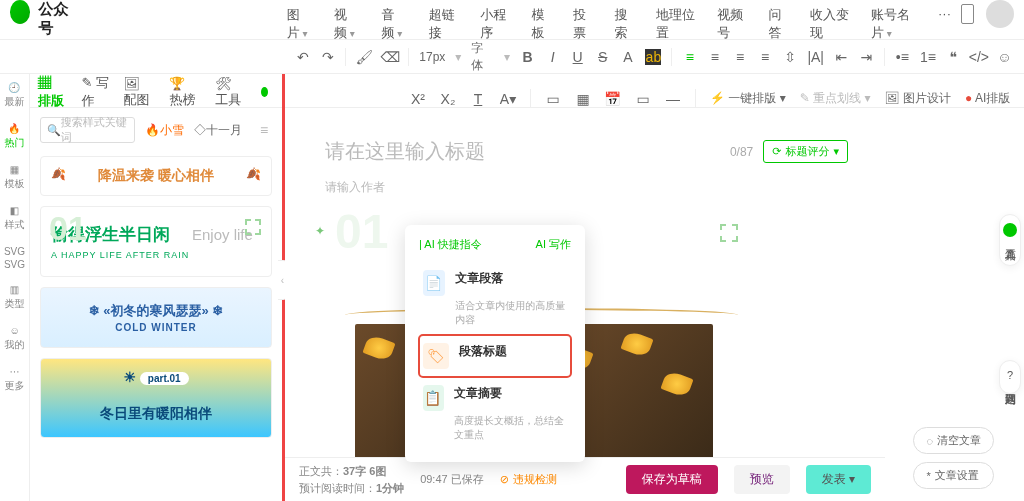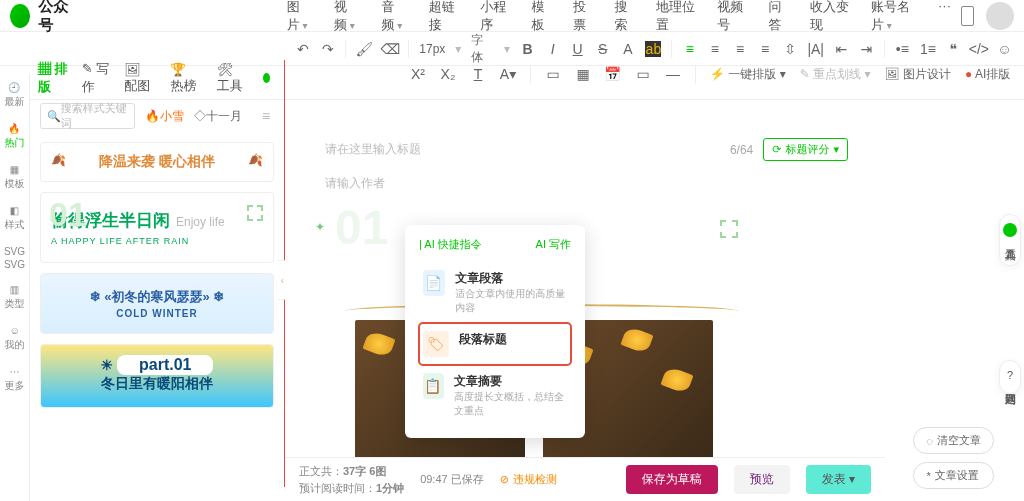--- a/index.html
+++ b/index.html
@@ -1,80 +1,80 @@
 <!DOCTYPE html>
 <html><head>
 <meta charset="utf-8">
 <style>
 *{margin:0;padding:0;box-sizing:border-box;font-family:"Microsoft YaHei",sans-serif}
 body{width:1024px;height:501px;overflow:hidden;background:#fff;font-size:12px;color:#333;position:relative}
-.top-bar{height:32px;display:flex;align-items:center;padding:0 10px;border-bottom:1px solid #eee}
+.top-bar{height:40px;display:flex;align-items:flex-start;padding:0 10px;border-bottom:1px solid #eee}
 .logo{width:24px;height:24px;border-radius:50%;background:linear-gradient(135deg,#00c800,#00a800);margin-right:8px}
 .brand{font-size:15px;font-weight:600;color:#222}
 .top-menu{display:flex;margin-left:200px;gap:2px}
 .top-menu span{padding:6px 10px;font-size:13px;color:#555;cursor:pointer}
 .top-menu .dd::after{content:" ▾";font-size:10px;color:#999}
 .top-right{margin-left:auto;display:flex;align-items:center;gap:12px}
 .phone-ico{width:13px;height:20px;border:1.5px solid #888;border-radius:2px}
 .avatar{width:28px;height:28px;border-radius:50%;background:#ddd}
 .toolbar{height:34px;display:flex;align-items:center;padding:0 12px;gap:10px;border-bottom:1px solid #eee;color:#666;font-size:12px;position:relative;z-index:2}
-.toolbar2{height:34px;display:flex;align-items:flex-start;padding-left:410px;gap:14px;border-bottom:1px solid #eee;color:#666;font-size:12px}
+.toolbar2{height:34px;display:flex;align-items:flex-end;padding-left:410px;gap:14px;border-bottom:1px solid #eee;color:#666;font-size:12px}
 .t-ico{width:16px;height:16px;display:inline-flex;align-items:center;justify-content:center;font-size:14px}
 .t-sep{width:1px;height:18px;background:#eee}
 .left-rail{position:absolute;left:0;top:74px;width:30px;height:427px;background:#fff;border-right:1px solid #eee;display:flex;flex-direction:column;align-items:center;padding-top:8px;gap:14px;font-size:10px;color:#888}
 .rail-item{display:flex;flex-direction:column;align-items:center;gap:2px;cursor:pointer}
 .rail-item.active{color:#00c800}
-.left-panel{position:absolute;left:30px;top:60px;width:255px;height:427px;border-right:1px solid #ef4444;overflow:hidden}
+.left-panel{position:absolute;left:30px;top:74px;width:255px;height:427px;border-right:3px solid #ef4444;overflow:hidden}
 .tabs{height:36px;display:flex;align-items:center;padding:0 8px;gap:14px;font-size:13px}
 .tab{display:flex;align-items:center;gap:4px;color:#555;cursor:pointer}
 .tab.active{color:#00c800;font-weight:600}
 .gdot{width:10px;height:10px;border-radius:50%;background:#00c800;margin-left:auto;margin-right:6px}
 .search-row{height:40px;display:flex;align-items:center;padding:0 10px;gap:10px}
 .search-box{flex:0 0 95px;height:26px;border:1px solid #ddd;border-radius:3px;display:flex;align-items:center;padding:0 6px;color:#bbb;font-size:11px}
 .tag{font-size:12px;color:#666}
 .tag.fire{color:#ff6a00}
 .cards{padding:6px 10px;display:flex;flex-direction:column;gap:10px}
 .card{border:1px solid #eee;border-radius:4px;padding:10px 6px;text-align:center;position:relative}
 .card1{background:#fff;color:#e08a3a;font-size:14px;font-weight:600}
 .hearts{position:absolute;font-size:12px}
 .card2{text-align:left;padding:16px 10px}
 .big01{font-size:34px;font-weight:700;color:#d7efd7;position:absolute;left:8px;top:2px}
 .c2-title{font-size:17px;font-weight:700;color:#00a85a;margin-top:14px}
-.c2-en{font-size:12px;color:#bbb;margin-left:6px}
+.c2-en{font-size:15px;color:#bbb;margin-left:22px}
 .c2-sub{font-size:9px;color:#00a85a;letter-spacing:1px;margin-top:4px}
 .c2-sq{position:absolute;right:10px;top:12px;width:16px;height:16px;border:2px dashed #9fd89f}
 .card3{background:linear-gradient(180deg,#eaf5ff,#d9efff);color:#2a5fa3;font-size:13px;font-weight:700;padding:14px 6px}
 .c3-sub{font-size:10px;font-weight:600;letter-spacing:1px;margin-top:2px}
 .card4{background:linear-gradient(180deg,#ffe680,#3cc6ff);color:#0a4a7a;font-size:14px;font-weight:700;padding:10px 6px 14px}
-.c4-badge{background:#fff;color:#0a4a7a;font-size:16px;padding:1px 22px;border-radius:8px;display:inline-block;margin-bottom:0}
+.c4-badge{background:#fff;color:#0a4a7a;font-size:10px;padding:1px 8px;border-radius:8px;display:inline-block;margin-bottom:20px}
 .editor{position:absolute;left:285px;top:108px;width:603px;height:393px;background:#fff}
 .ed-toolbar{position:absolute;left:285px;top:74px;right:0}
 .title-area{padding:30px 40px 6px;display:flex;align-items:center}
-.title-input{font-size:12px;color:#bbb;flex:1}
+.title-input{font-size:20px;color:#bbb;flex:1}
 .count{font-size:12px;color:#aaa;margin-right:10px}
 .score-btn{border:1px solid #00c800;color:#00c800;font-size:11px;padding:3px 8px;border-radius:3px;display:flex;align-items:center;gap:4px}
 .author{padding:0 40px;font-size:12px;color:#bbb;margin-top:8px}
 .content{position:relative;margin:18px 30px 0;height:190px}
 .ghost01{position:absolute;left:20px;top:-10px;font-size:48px;font-weight:700;color:#eef7ee}
 .ai-ico{position:absolute;left:0;top:10px;font-size:12px;color:#7ac87a}
 .enjoy{position:absolute;left:180px;top:24px;font-size:13px;color:#bbb;font-style:italic}
 .sq-dash{position:absolute;right:120px;top:10px;width:18px;height:18px;border:2px dashed #9fd89f}
 .img-row{position:absolute;left:40px;top:110px;display:flex;gap:18px}
 .img-box{width:170px;height:140px;background:linear-gradient(135deg,#6b4a2a,#3a2a18);border-radius:2px;position:relative;overflow:hidden}
 .leaf{position:absolute;width:28px;height:20px;background:radial-gradient(circle,#ffcc44,#e09a20);border-radius:50% 10% 50% 10%;transform:rotate(20deg)}
 .vine{position:absolute;left:30px;right:120px;top:94px;height:14px;border-top:2px solid #d9b060;border-radius:50%}
 .popup{position:absolute;left:405px;top:225px;width:180px;background:#fff;border-radius:6px;box-shadow:0 4px 20px rgba(0,0,0,.15);padding:12px 14px;z-index:10}
 .pop-head{display:flex;justify-content:space-between;font-size:11px;margin-bottom:10px}
 .pop-head .l{color:#00c800}
 .pop-head .r{color:#00c800}
 .pop-item{display:flex;gap:10px;padding:8px 4px;border-radius:4px;cursor:pointer}
 .pop-item.sel{outline:2px solid #e74c3c;outline-offset:-1px}
 .pi-ico{width:26px;height:26px;border-radius:4px;display:flex;align-items:center;justify-content:center;font-size:14px}
 .pi-txt .t{font-size:12px;color:#333;font-weight:600}
-.pi-txt .d{font-size:10px;color:#aaa;margin-top:0}
+.pi-txt .d{font-size:10px;color:#aaa;margin-top:12px}
 .footer{position:absolute;left:285px;bottom:0;width:600px;height:44px;border-top:1px solid #eee;display:flex;align-items:center;padding:0 14px;gap:16px;background:#fff;font-size:11px;color:#888}
 .ft-stat{display:flex;flex-direction:column;gap:2px}
 .ft-btn{padding:6px 16px;border-radius:4px;font-size:12px;cursor:pointer}
 .ft-save{background:#be185d;color:#fff}
 .ft-prev{background:#f3f3f3;color:#701a75}
 .ft-pub{background:#5eead4;color:#555}
 .ft-warn{color:#ff8a00;display:flex;align-items:center;gap:4px}
 .right-float{position:absolute;right:3px;top:214px;width:22px;background:#fff;border:1px solid #eee;border-radius:11px;padding:8px 2px;display:flex;flex-direction:column;align-items:center;gap:4px;font-size:11px;color:#555;box-shadow:0 2px 8px rgba(0,0,0,.06)}
 .rf-dot{width:14px;height:14px;border-radius:50%;background:#00c800}
 .right-float2{position:absolute;right:3px;top:360px;width:22px;background:#fff;border:1px solid #eee;border-radius:11px;padding:8px 2px;display:flex;flex-direction:column;align-items:center;gap:4px;font-size:11px;color:#555;box-shadow:0 2px 8px rgba(0,0,0,.06)}
@@ -243,21 +243,21 @@
       <div>☀ <span class="c4-badge">part.01</span></div>
       <div>冬日里有暖阳相伴</div>
     </div>
   </div>
 </div>
 <div class="left-handle">‹</div>
 
 <div class="editor">
   <div class="title-area">
     <div class="title-input">请在这里输入标题</div>
-    <div class="count">6/64</div>
+    <div class="count">0/87</div>
     <div class="score-btn">⟳ <span>标题评分</span> ▾</div>
   </div>
   <div class="author">请输入作者</div>
   <div class="content">
     <div class="ai-ico">✦</div>
     <div class="ghost01">01</div>
     <div class="enjoy">y life</div>
     <div class="sq-dash"></div>
     <div class="vine"></div>
     <div class="img-row">

